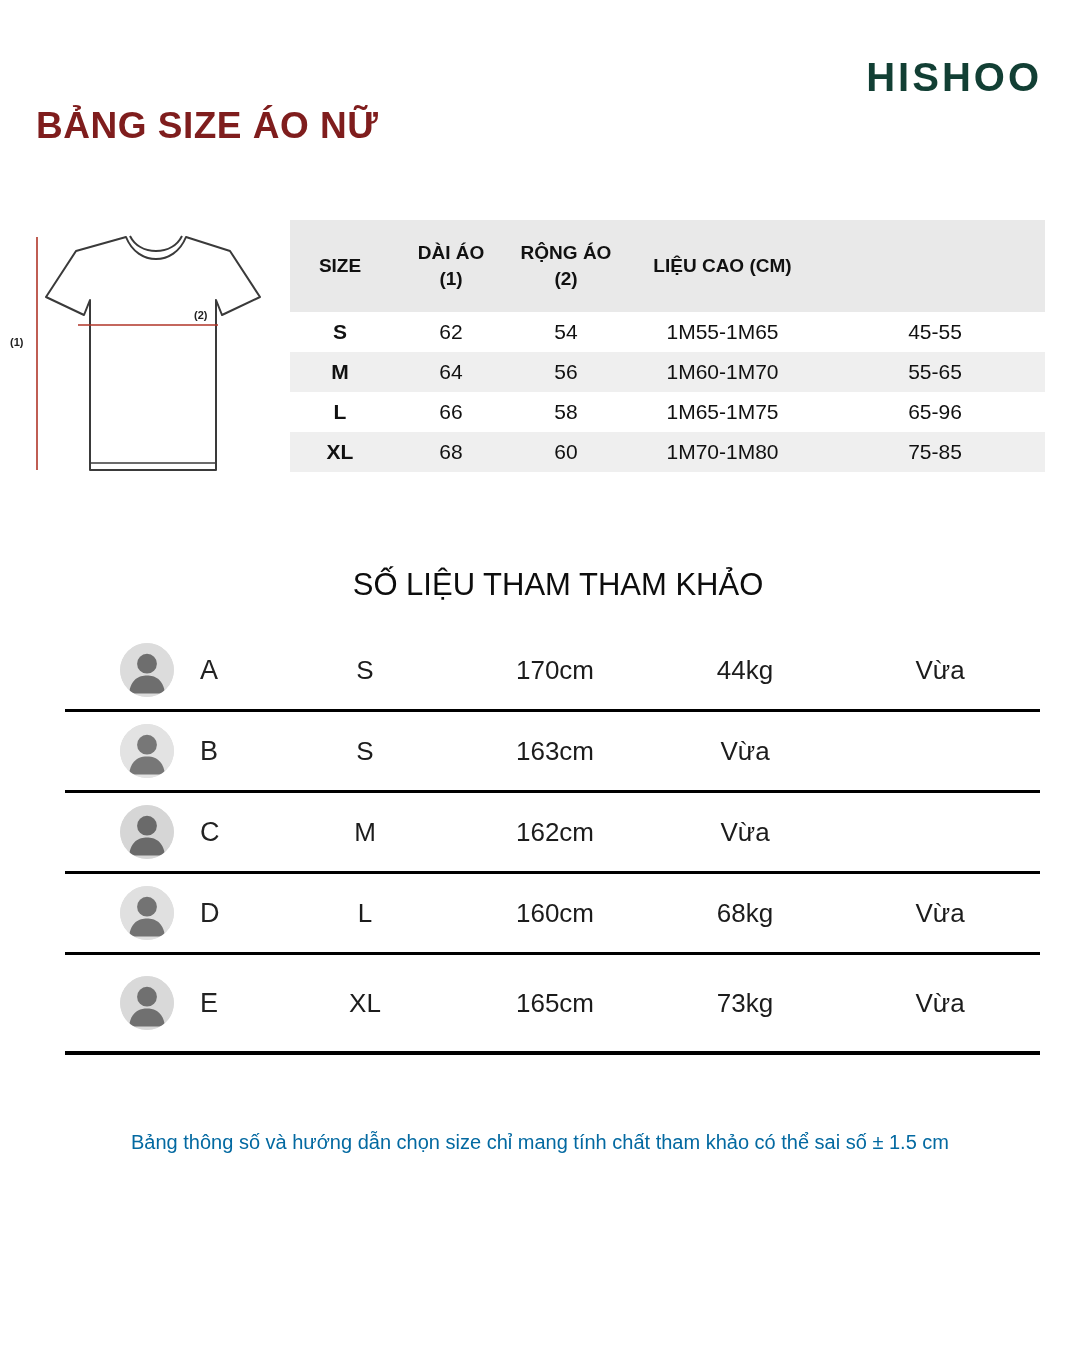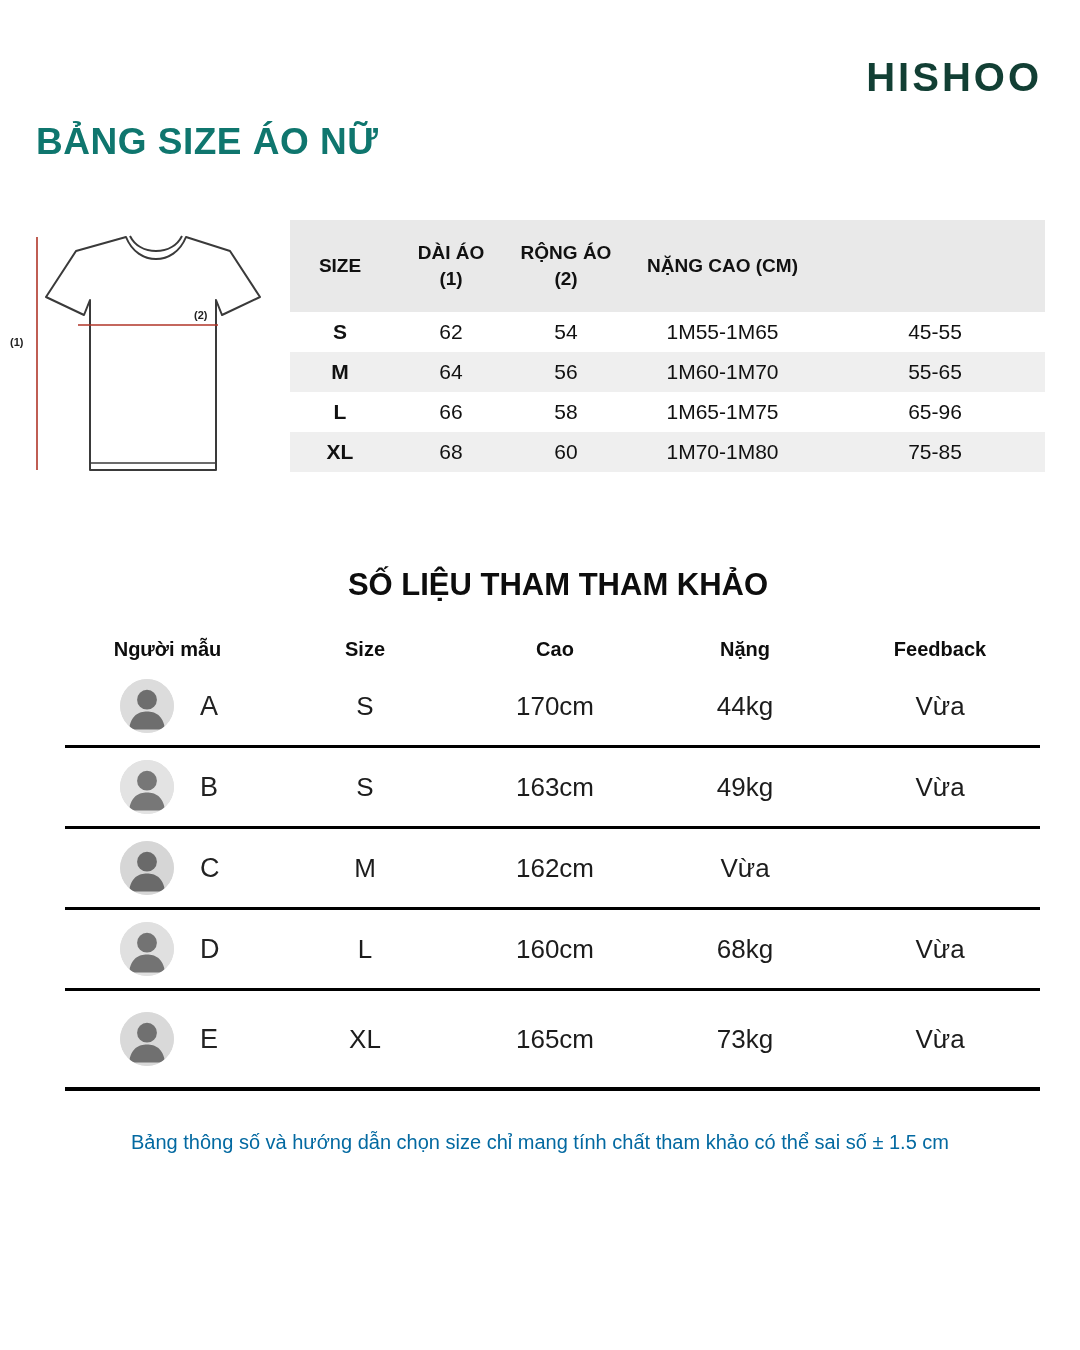--- a/index.html
+++ b/index.html
@@ -1,37 +1,37 @@
 <!DOCTYPE html>
 <html><head>
 <meta charset="utf-8">
 <style>
   * { margin:0; padding:0; box-sizing:border-box; }
   html,body { background:#ffffff; }
   body { font-family:"Liberation Sans","DejaVu Sans",sans-serif; color:#111; }
   .page { position:relative; width:1080px; height:1350px; background:#fff; overflow:hidden; margin:15px auto; }
 
   .brand { position:absolute; top:40px; right:38px; font-size:40px; font-weight:700; letter-spacing:3px; color:#123f34; }
-  .page-title { position:absolute; top:106px; left:36px; font-size:37px; font-weight:700; color:#0f766e; letter-spacing:0.5px;text-align:center; }
+  .page-title { position:absolute; top:90px; left:36px; font-size:37px; font-weight:700; color:#7f1d1d; letter-spacing:0.5px;text-align:center; }
 
   
   .tshirt-wrap { position:absolute; left:8px; top:212px; width:256px; height:252px; }
   .tshirt-wrap svg { width:100%; height:100%; display:block; }
 
   
   .size-table { position:absolute; left:290px; top:205px; width:755px; color:#111; }
   .st-row { display:grid; grid-template-columns:100px 122px 108px 205px 220px; align-items:center; text-align:center; }
   .st-header { background:#e9e9e9; height:92px; font-weight:700; font-size:19px; line-height:1.35; }
   .st-header .cell { display:flex; flex-direction:column; justify-content:center; }
   .st-data { height:40px; font-size:21px; }
   .st-data.alt { background:#efefef; }
   .st-data .size-col { font-weight:700; }
 
   
-  .ref-title { position:absolute; top:552px; left:0; width:100%; text-align:center; font-size:31px; font-weight:700; color:#0d0d0d;padding-left:36px; }
+  .ref-title { position:absolute; top:552px; left:0; width:100%; text-align:center; font-size:31px; font-weight:400; color:#0d0d0d;padding-left:36px; }
   .ref-table { position:absolute; left:65px; top:616px; width:975px; }
   .ref-header { display:grid; grid-template-columns:205px 190px 190px 190px 200px; font-weight:700; font-size:20px; text-align:center; height:36px; align-items:center; color:#0d0d0d; }
   .ref-row { display:grid; grid-template-columns:205px 190px 190px 190px 200px; align-items:center; text-align:center; height:81px; font-size:26px; color:#1c1c1c; border-bottom:3px solid #000; }
   .ref-row.last { height:100px; border-bottom:4px solid #000; }
   .model-cell { display:flex; align-items:center; justify-content:flex-start; padding-left:55px; gap:26px; }
   .avatar { width:54px; height:54px; border-radius:50%; overflow:hidden; background:#dedede; flex:0 0 auto; }
   .avatar svg { width:100%; height:100%; display:block; }
   .model-letter { font-size:27px; color:#222; }
 
   .footer-note { position:absolute; top:1116px; left:0; width:100%; text-align:center; font-size:20px; color:#0369a1; }
@@ -70,21 +70,21 @@
       </div>
       <div class="cell">
         <span>DÀI ÁO</span>
         <span>(1)</span>
       </div>
       <div class="cell">
         <span>RỘNG ÁO</span>
         <span>(2)</span>
       </div>
       <div class="cell">
-        <span>NẶNG CAO (CM)</span>
+        <span>LIỆU CAO (CM)</span>
       </div>
     </div>
 
     <div class="st-row st-data">
       <div class="size-col">S</div>
       <div>62</div>
       <div>54</div>
       <div>1M55-1M65</div>
       <div>45-55</div>
     </div>
@@ -107,27 +107,20 @@
       <div>68</div>
       <div>60</div>
       <div>1M70-1M80</div>
       <div>75-85</div>
     </div>
   </div>
 
   <div class="ref-title">SỐ LIỆU THAM THAM KHẢO</div>
 
   <div class="ref-table">
-    <div class="ref-header">
-      <div>Người mẫu</div>
-      <div>Size</div>
-      <div>Cao</div>
-      <div>Nặng</div>
-      <div>Feedback</div>
-    </div>
 
     <div class="ref-row">
       <div class="model-cell">
         <span class="avatar">
           <svg viewBox="0 0 60 60">
               <circle cx="30" cy="30" r="30" fill="#dcdcdc"></circle>
               <circle cx="30" cy="23" r="11" fill="#6e6e6e"></circle>
               <path d="M10,56 C12,40 21,36 30,36 C39,36 48,40 50,56 Z" fill="#6e6e6e"></path>
             </svg>
         </span>
@@ -145,21 +138,20 @@
           <svg viewBox="0 0 60 60">
               <circle cx="30" cy="30" r="30" fill="#e3e3e3"></circle>
               <circle cx="30" cy="23" r="11" fill="#777777"></circle>
               <path d="M10,56 C12,40 21,36 30,36 C39,36 48,40 50,56 Z" fill="#777777"></path>
             </svg>
         </span>
         <span class="model-letter">B</span>
       </div>
       <div>S</div>
       <div>163cm</div>
-      <div>49kg</div>
       <div>Vừa</div>
     </div>
 
     <div class="ref-row">
       <div class="model-cell">
         <span class="avatar">
           <svg viewBox="0 0 60 60">
               <circle cx="30" cy="30" r="30" fill="#d6d6d6"></circle>
               <circle cx="30" cy="23" r="11" fill="#6a6a6a"></circle>
               <path d="M10,56 C12,40 21,36 30,36 C39,36 48,40 50,56 Z" fill="#6a6a6a"></path>

